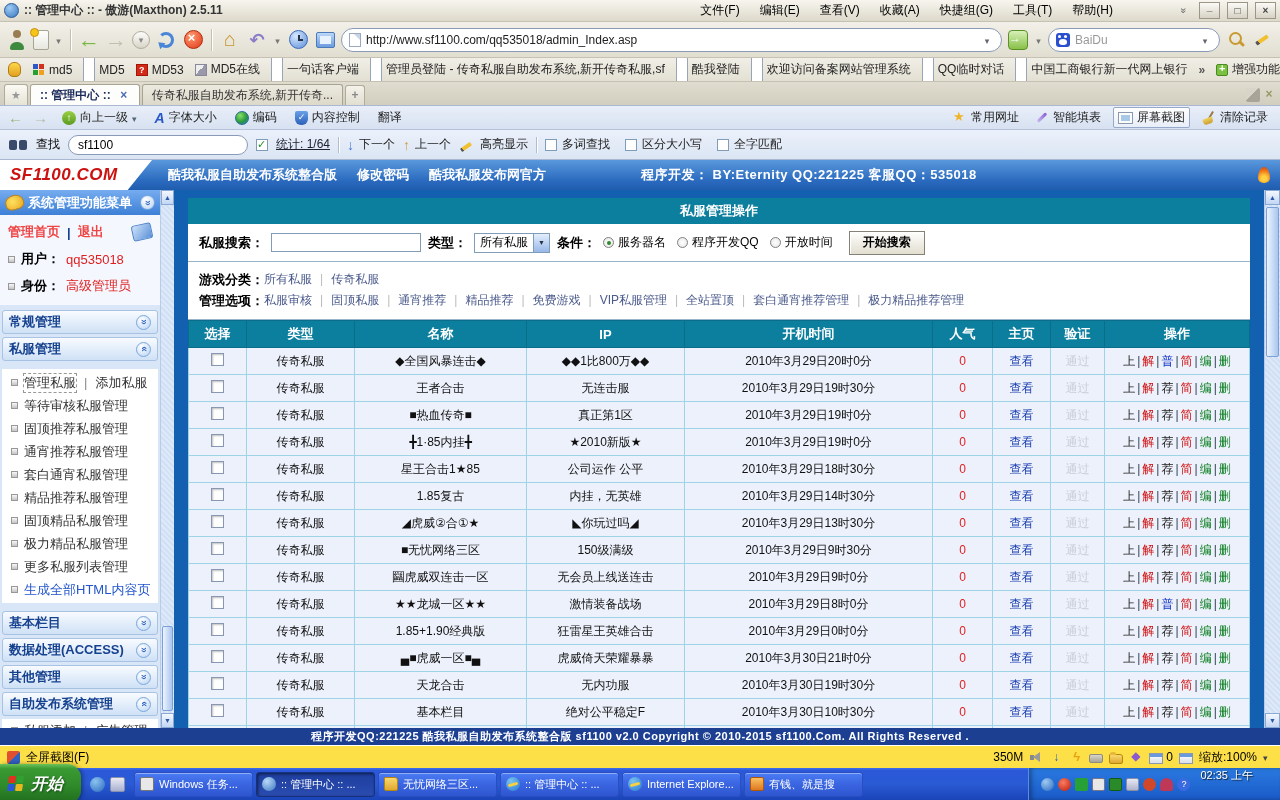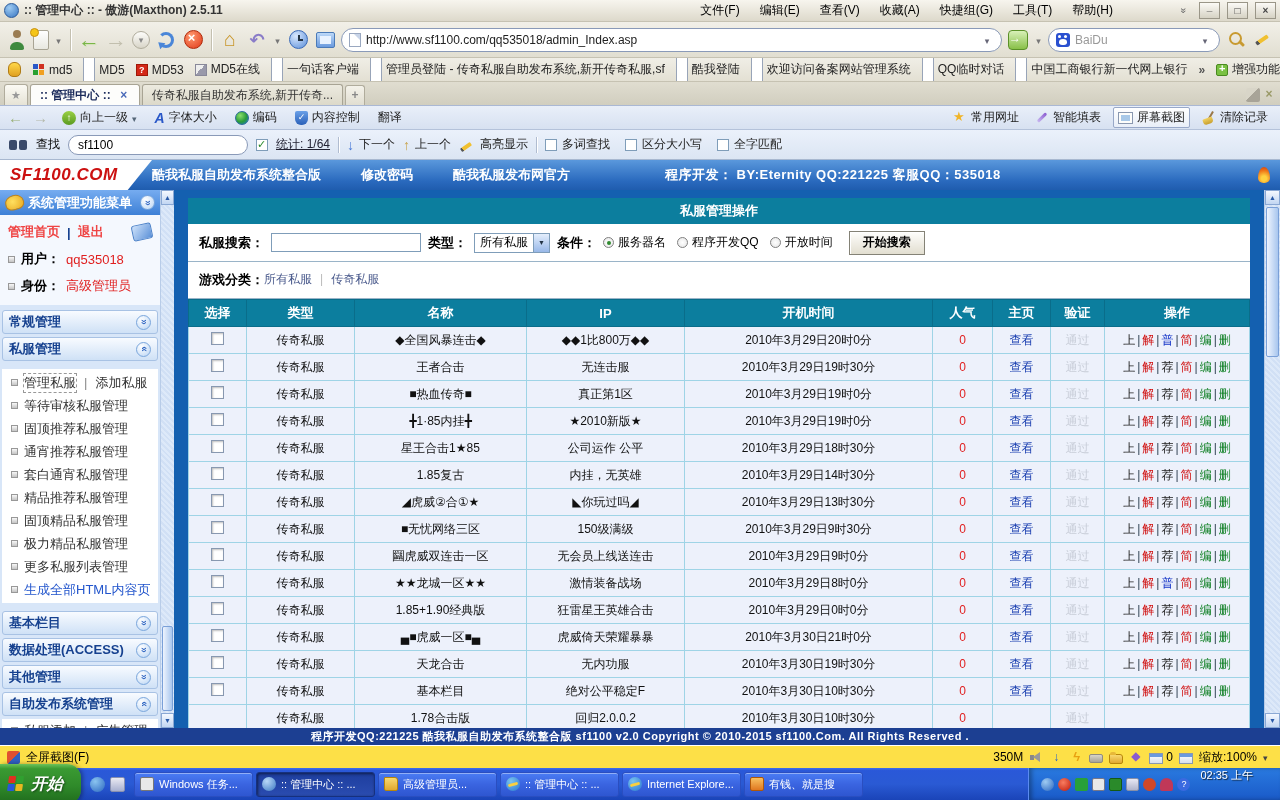--- a/index.html
+++ b/index.html
@@ -140,21 +140,21 @@
 .downarr::after{content:"↓";color:#4a7ad8;font-weight:bold;font-size:14px}
 .uparr::after{content:"↑";color:#c8a24a;font-weight:bold;font-size:14px}
 .pen2{width:16px;height:14px;position:relative}
 .pen2::after{content:'';position:absolute;left:1px;top:7px;width:12px;height:4px;background:linear-gradient(90deg,#555 0 2px,#f0c030 2px);transform:rotate(-35deg);border-radius:1px}
 .fchecks{display:flex;gap:15px}
 
 
 .page{height:585px;background:#1460b0;display:flex;flex-direction:column}
 .siteheader{height:30px;display:flex;align-items:center;background:linear-gradient(#5a98dc,#2a6abe 70%,#1f5cae);position:relative;flex:none}
 .logo{width:152px;height:30px;background:#fff;clip-path:polygon(0 0,100% 0,84% 100%,0 100%);color:#cc1111;font-weight:bold;font-style:italic;font-size:17px;display:flex;align-items:center;padding-left:10px;letter-spacing:.5px}
-.hnav{display:flex;gap:40px;}
+.hnav{display:flex;gap:20px;margin-left:16px}
 .hlink{color:#fff;font-weight:bold;font-size:13px}
 .devinfo{color:#fff;font-weight:bold;font-size:13px;margin-left:95px;letter-spacing:.5px}
 .flame{position:absolute;right:10px;top:7px;width:12px;height:16px;background:radial-gradient(circle at 50% 72%,#ffd040 20%,#f07818 60%,#d03808);border-radius:50% 50% 45% 45%/68% 68% 32% 32%}
 .pagebody{height:538px;display:flex;flex:none}
 
 
 .sidebar{width:160px;background:#d8e6f8;overflow:hidden;flex:none}
 .sb-header{height:25px;background:linear-gradient(#76acf0,#3d80d6);display:flex;align-items:center;gap:4px;color:#fff;font-weight:bold;font-size:13px;padding:0 5px}
 .capicon{width:19px;height:15px;background:radial-gradient(circle at 40% 40%,#ffe060,#e8a820);border:1px solid #c08418;border-radius:50% 50% 40% 40%;transform:rotate(-15deg);flex:none}
 .chevcirc{width:15px;height:15px;border-radius:50%;background:radial-gradient(circle at 35% 30%,#fff,#b8d4f4);border:1px solid #7aa6dc;margin-left:auto;display:inline-flex;align-items:center;justify-content:center;color:#2a62c0;font-weight:bold;font-size:10px;flex:none}
@@ -649,20 +649,34 @@
           <button class="searchbtn">开始搜索</button>
         </div>
         <div class="classify">
           <div class="crow">
               <span class="clabel">游戏分类：</span>
               <span class="plinks">
                 <span class="plink">所有私服</span>
                 <span class="plink">传奇私服</span>
               </span>
             </div>
+          <div class="crow">
+              <span class="clabel">管理选项：</span>
+              <span class="plinks">
+                <span class="plink">私服审核</span>
+                <span class="plink">固顶私服</span>
+                <span class="plink">通宵推荐</span>
+                <span class="plink">精品推荐</span>
+                <span class="plink">免费游戏</span>
+                <span class="plink">VIP私服管理</span>
+                <span class="plink">全站置顶</span>
+                <span class="plink">套白通宵推荐管理</span>
+                <span class="plink">极力精品推荐管理</span>
+              </span>
+            </div>
         </div>
         <div class="tablewrap">
           <table class="stable">
             <colgroup>
                 <col class="c1">
                 <col class="c2">
                 <col class="c3">
                 <col class="c4">
                 <col class="c5">
                 <col class="c6">
@@ -897,21 +911,21 @@
         <div class="task">
           <span class="ticon term"></span>
           <span class="tktext">Windows 任务...</span>
         </div>
         <div class="task active">
           <span class="ticon maxthon"></span>
           <span class="tktext">:: 管理中心 :: ...</span>
         </div>
         <div class="task">
           <span class="ticon folder"></span>
-          <span class="tktext">高级管理员...</span>
+          <span class="tktext">无忧网络三区...</span>
         </div>
         <div class="task">
           <span class="ticon ie"></span>
           <span class="tktext">:: 管理中心 :: ...</span>
         </div>
         <div class="task">
           <span class="ticon ie"></span>
           <span class="tktext">Internet Explore...</span>
         </div>
         <div class="task">

